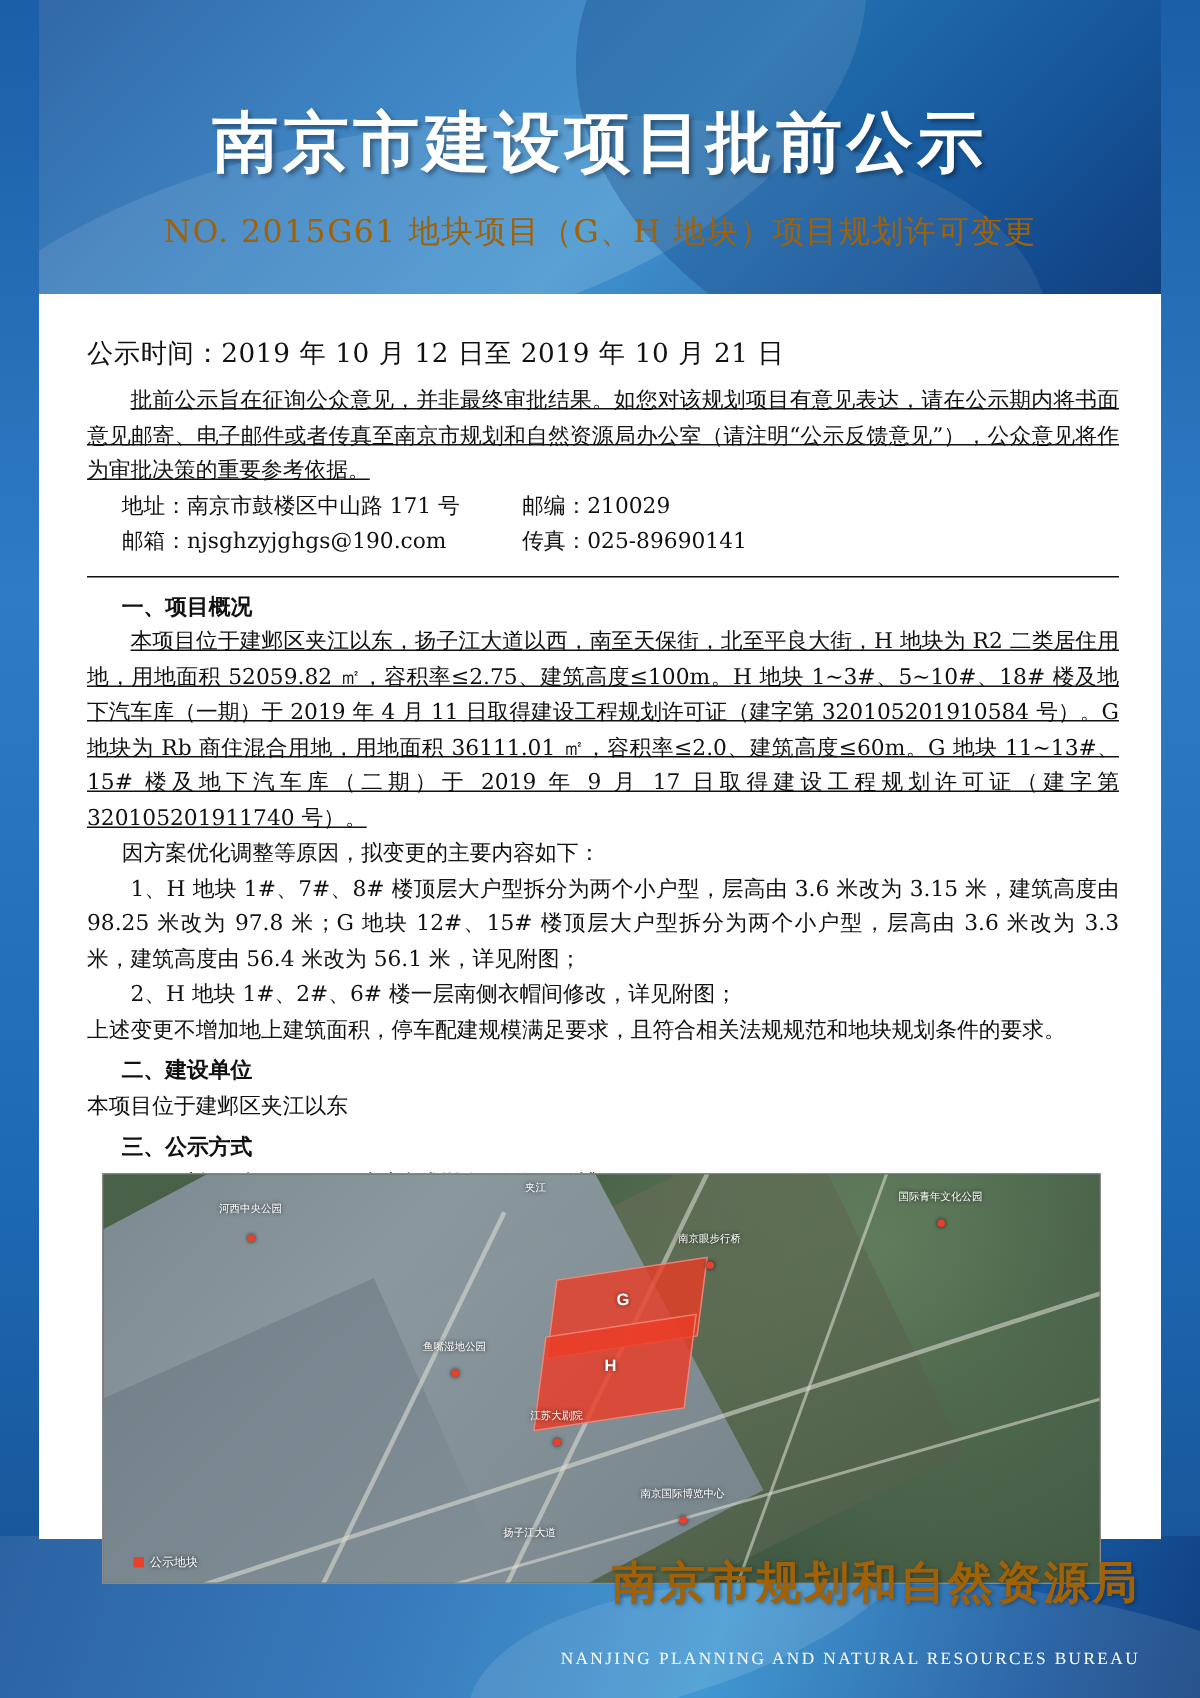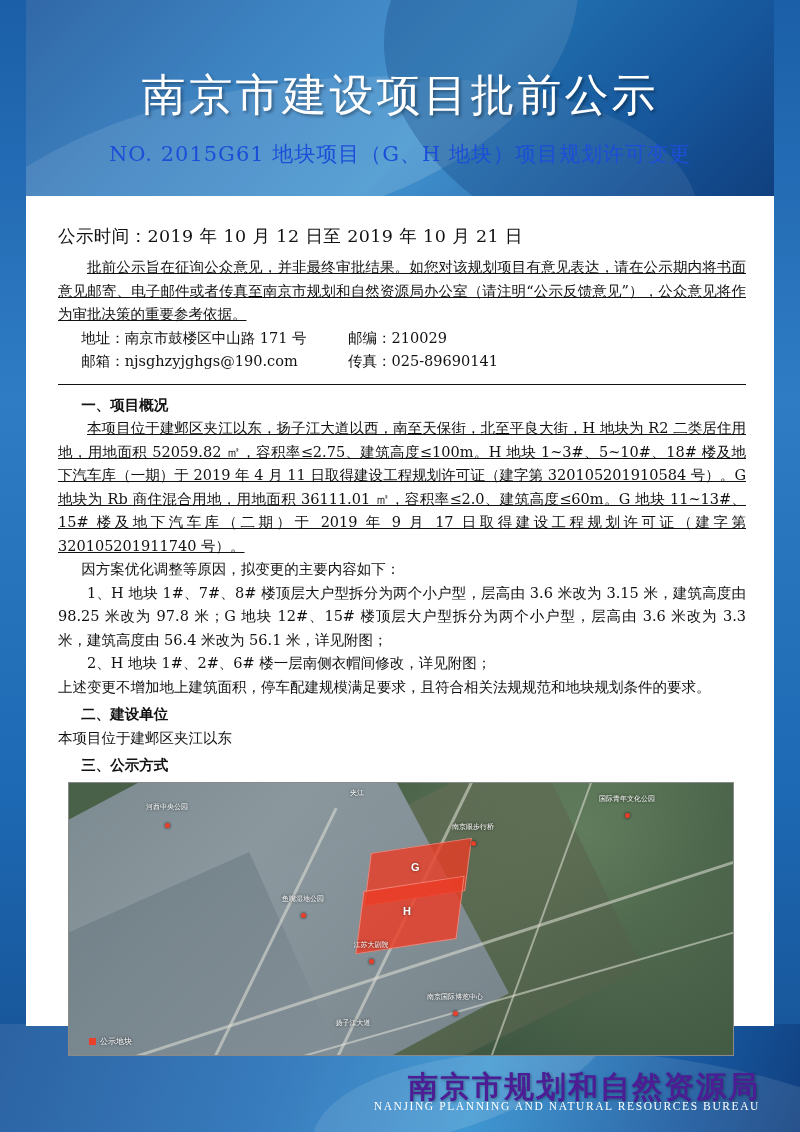--- a/index.html
+++ b/index.html
@@ -62,29 +62,29 @@
   }
   .inner-white{
     position:absolute;left:26px;top:196px;width:748px;height:830px;background:#ffffff;
   }
 
   
   .main-title{
     position:absolute;left:0;top:66px;width:800px;text-align:center;
     color:#ffffff;
     font-family:"DejaVu Serif", serif;
-    font-weight:normal;
+    font-weight:bold;
     font-size:44px;
     letter-spacing:3px;
     text-shadow:2px 2px 3px rgba(0,0,0,0.35);
     z-index:3;
   }
   .sub-title{
     position:absolute;left:0;top:140px;width:800px;text-align:center;
-    color:#1d4ed8;
+    color:#a16207;
     font-family:"DejaVu Serif", serif;
     font-size:21px;
     letter-spacing:1px;
     z-index:3;
   }
 
   
   .content{
     position:absolute;left:58px;top:222px;width:688px;
     color:#111;
@@ -183,22 +183,22 @@
     font-family:"Liberation Sans",sans-serif;
     text-shadow:0 0 3px rgba(0,0,0,0.9);
   }
   .map-badge .sq{
     display:inline-block;width:7px;height:7px;background:#e8402a;margin-right:4px;
     vertical-align:-1px;
   }
 
   
   .footer-cn{
-    position:absolute;right:40px;bottom:24px;
-    color:#4c1d95;font-size:30px;font-weight:bold;letter-spacing:2px;
+    position:absolute;right:40px;bottom:56px;
+    color:#a16207;font-size:30px;font-weight:bold;letter-spacing:2px;
     font-family:"DejaVu Serif", serif;
     text-shadow:1px 1px 3px rgba(0,0,0,0.35);
     z-index:4;
   }
   .footer-en{
     position:absolute;right:40px;bottom:20px;
     color:#ffffff;font-size:11.5px;letter-spacing:1.6px;
     font-family:"Liberation Serif", serif;
     z-index:4;
   }

